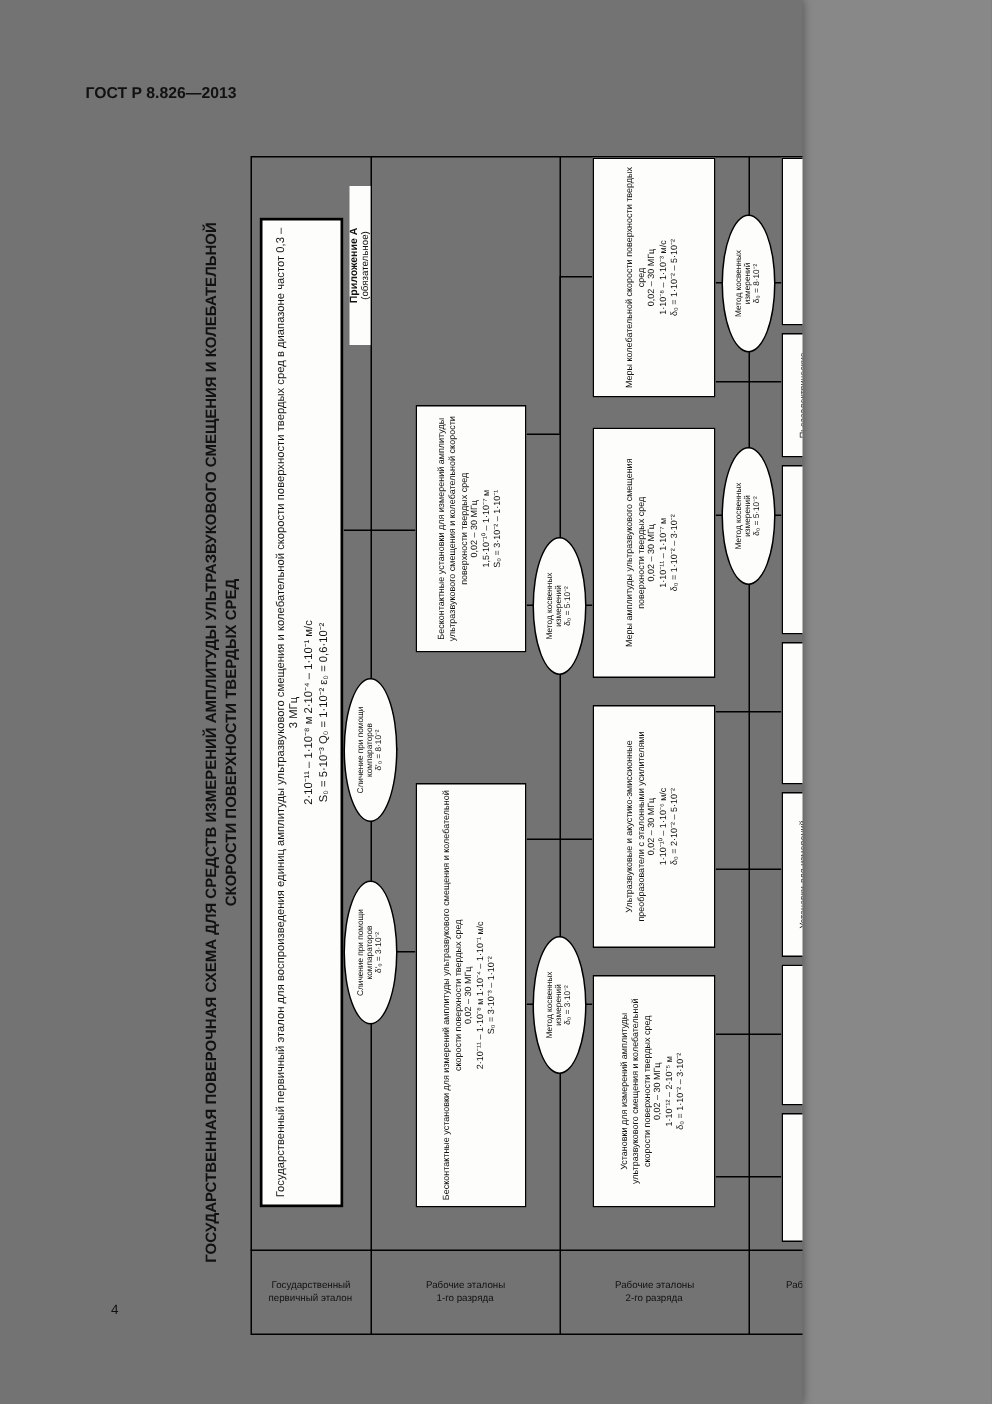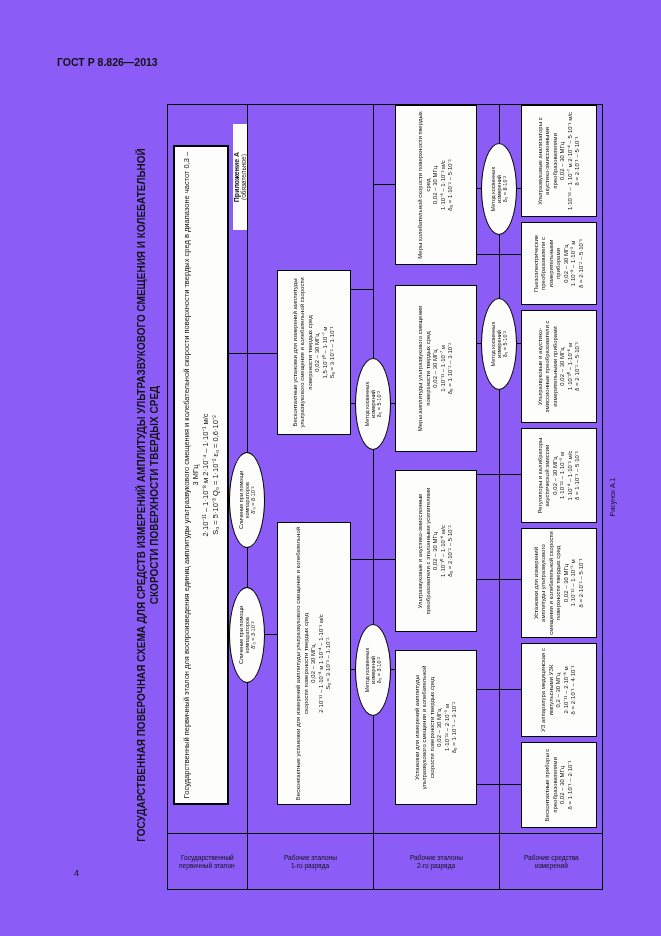--- a/index.html
+++ b/index.html
@@ -1,17 +1,17 @@
 <!DOCTYPE html>
 <html><head>
 <meta charset="utf-8">
 <style>
   html,body{margin:0;padding:0;background:#888;}
   .page{
-    position:relative;width:661px;height:936px;background:#8b5cf6;
+    position:relative;width:535px;height:936px;background:#737373;
     font-family:"Liberation Sans",sans-serif;color:#111;overflow:hidden;
     box-shadow:0 0 6px rgba(0,0,0,.4);
   }
   .doc-header{position:absolute;left:57px;top:56px;font-size:10.5px;font-weight:bold;}
   .page-num{position:absolute;left:74px;top:868px;font-size:9px;}
   
   .stage{
     position:absolute;left:133px;top:890px;width:790px;height:492px;
     transform:rotate(-90deg);transform-origin:0 0;
   }

